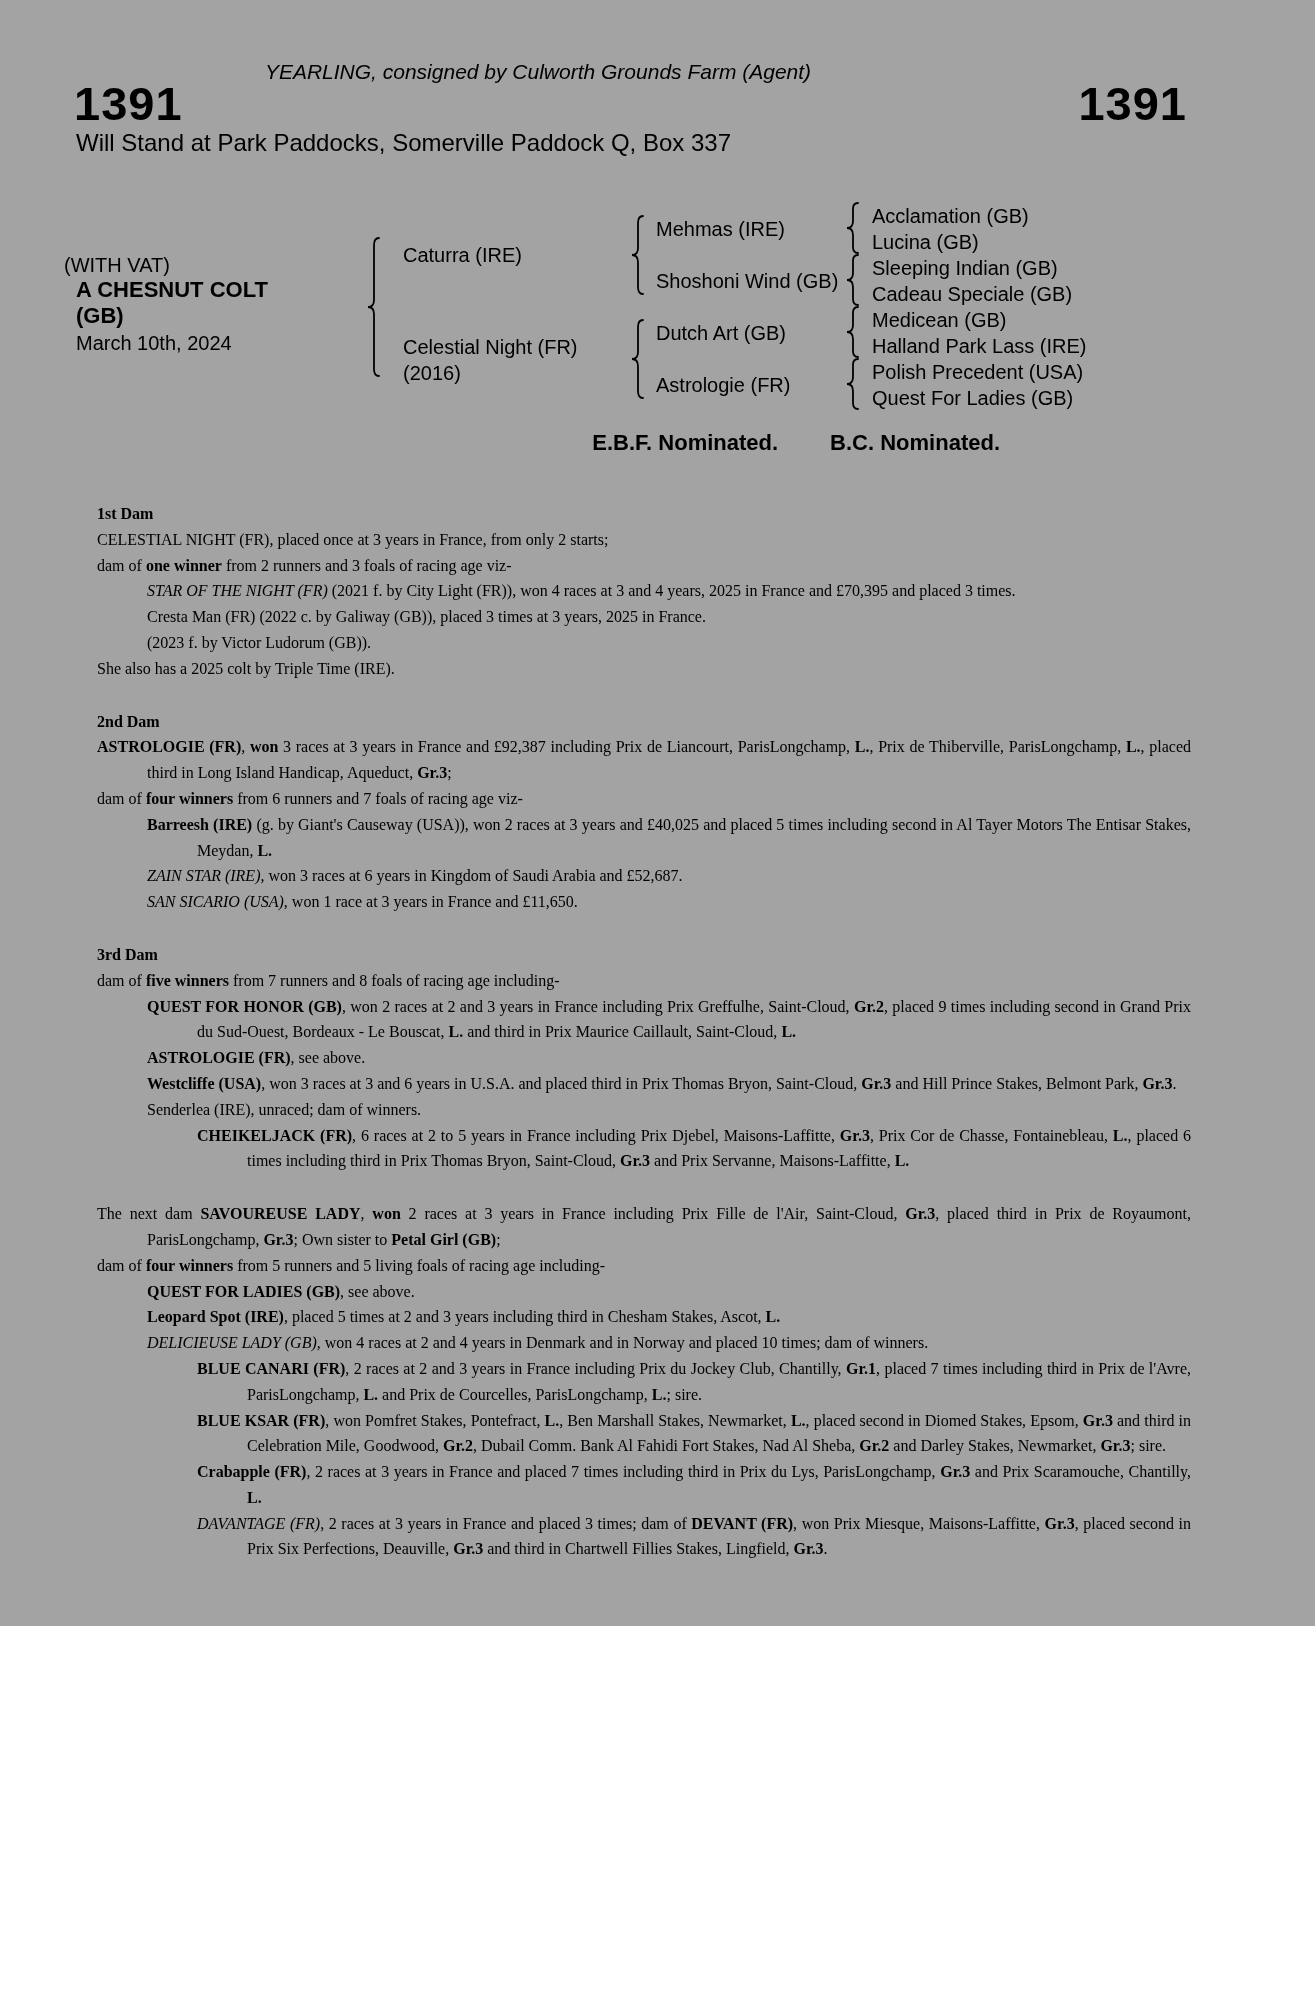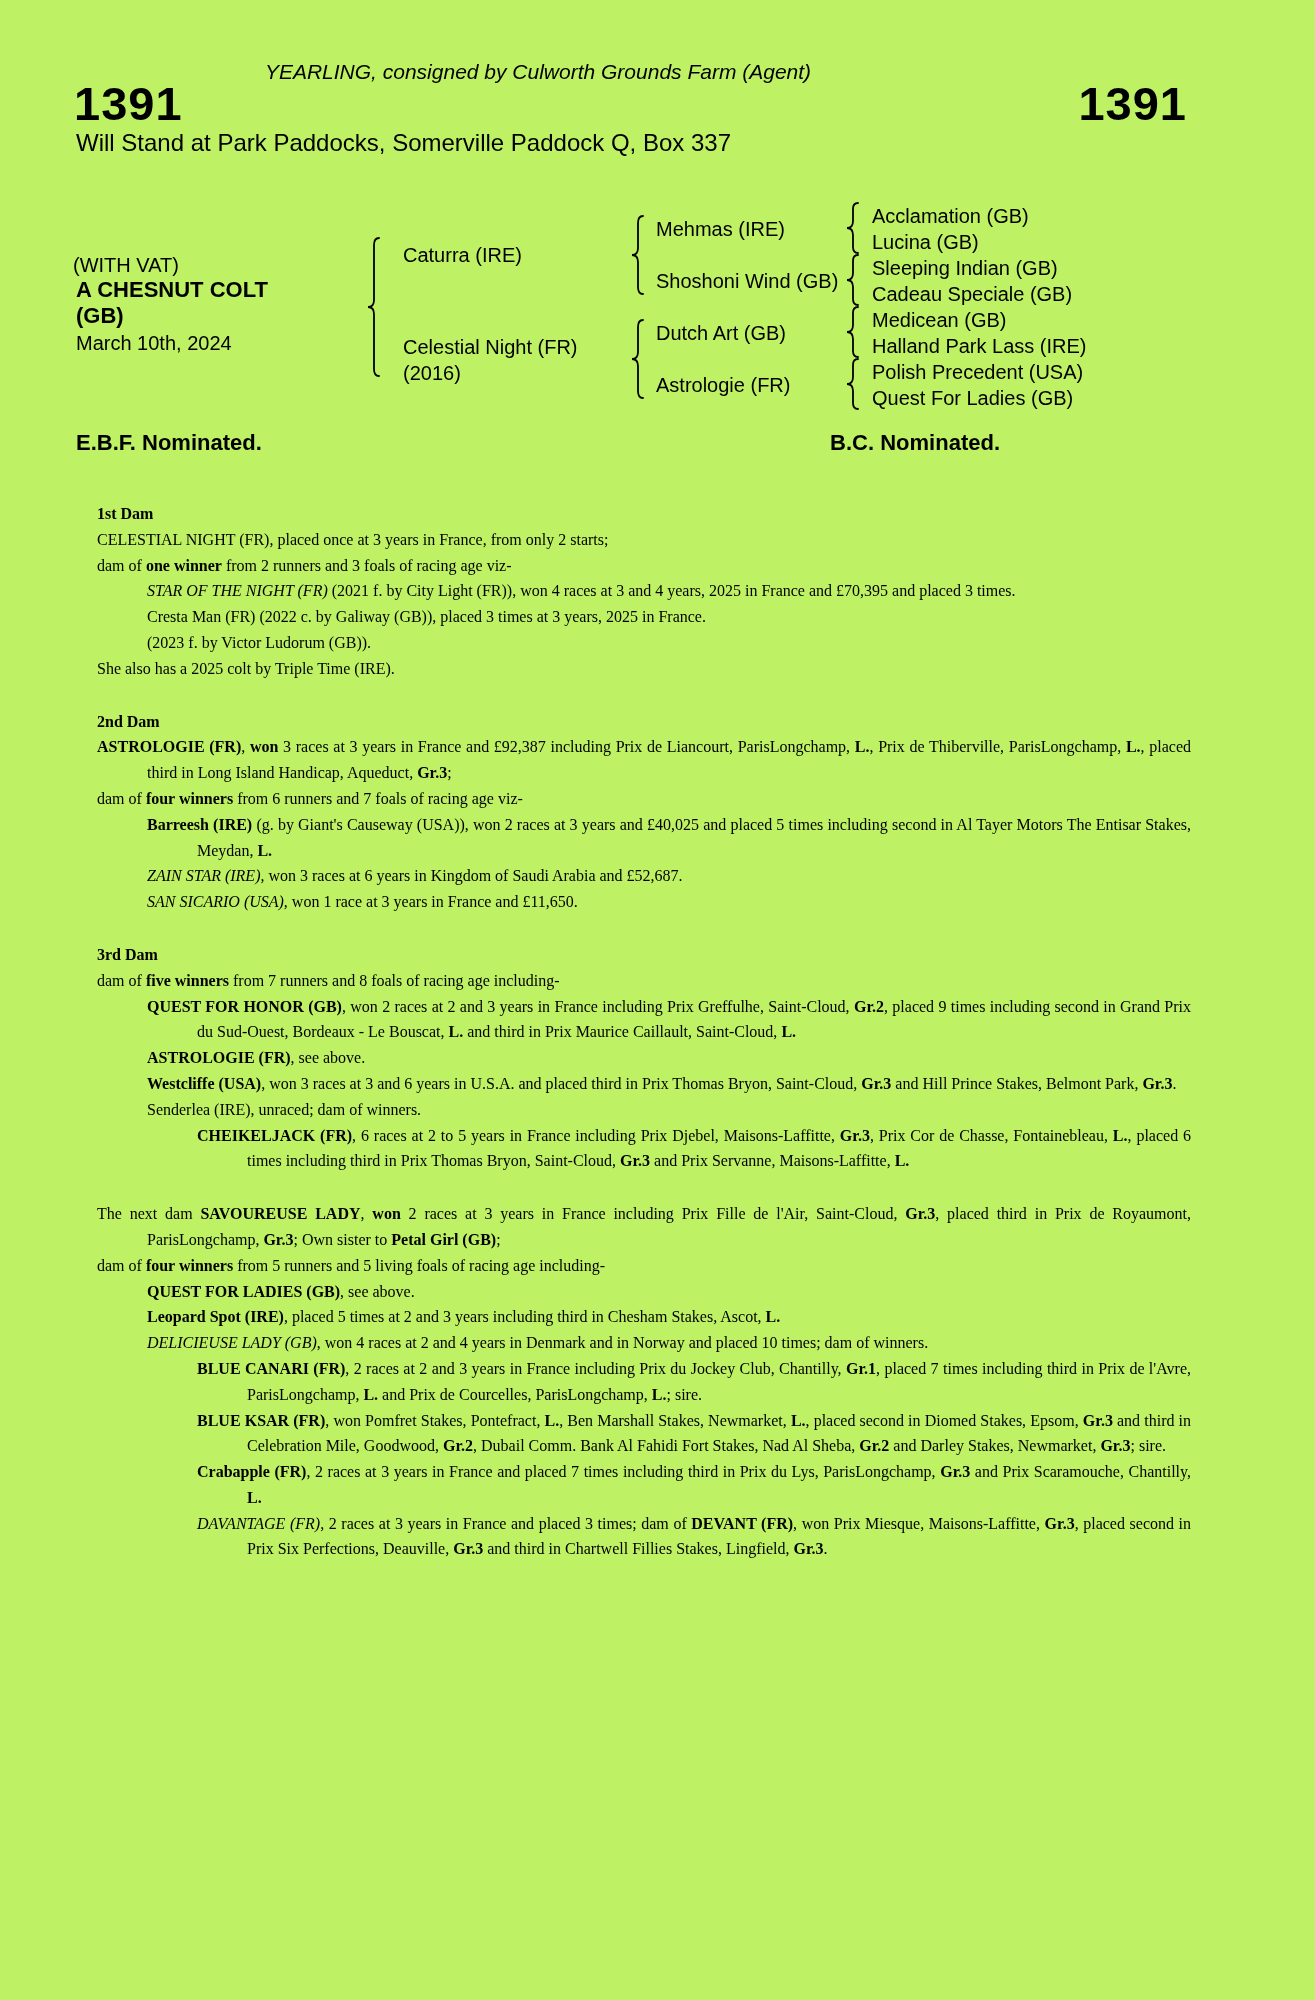--- a/index.html
+++ b/index.html
@@ -1,35 +1,35 @@
 <!DOCTYPE html>
 <html><head>
 <meta charset="utf-8">
 <style>
   html,body { margin:0; padding:0; background:#ffffff; }
   .page {
-    position:relative; width:1315px; height:2000px; background:#bef264; color:#000;
+    position:relative; width:1315px; height:1626px; background:#a3a3a3; color:#000;
     font-family:"Liberation Sans","DejaVu Sans",sans-serif; overflow:hidden;
   }
   .abs { position:absolute; }
 
   
   .consignor { top:60px; left:76px; width:924px; text-align:center; font-style:italic; font-size:21px; }
   .lot { font-size:47px; font-weight:bold; letter-spacing:1px; }
   .lot-left  { top:76px; left:74px; }
   .lot-right { top:76px; right:128px; }
   .stand { top:129px; left:76px; font-size:24px; font-weight:normal; }
 
   
   .ped { font-size:20px; line-height:26px; white-space:nowrap; }
   .ped-bold { font-size:22px; font-weight:bold; }
   .brace { position:absolute; }
   .brace path { fill:none; stroke:#000; stroke-width:1.8; stroke-linecap:round; }
 
-  .nominations { top:430px; left:76px; width:924px; display:flex; justify-content:space-between; column-gap:52px;
+  .nominations { top:430px; left:76px; width:924px; display:flex; justify-content:flex-end; column-gap:52px;
                  font-size:22px; font-weight:bold; }
 
   
   .dam-body { position:absolute; top:501px; left:97px; width:1094px; font-size:16px; line-height:25.8px;font-family:Liberation Serif, serif; }
   .dam-section { margin:0; }
   .dam-section + .dam-section { margin-top:27px; }
   .dam-heading { font-weight:bold; }
   .para { text-align:justify; }
   .ind0 { padding-left:50px;  text-indent:-50px; }
   .ind1 { padding-left:100px; text-indent:-50px; }
@@ -40,21 +40,21 @@
 </head>
 <body>
 
 <div class="page">
 
   <div class="abs consignor">YEARLING, consigned by Culworth Grounds Farm (Agent)</div>
   <div class="abs lot lot-left">1391</div>
   <div class="abs lot lot-right">1391</div>
   <div class="abs stand">Will Stand at Park Paddocks, Somerville Paddock Q, Box 337</div>
 
-  <div class="abs ped" style="top:252px;left:73px;">(WITH VAT)</div>
+  <div class="abs ped" style="top:252px;left:64px;">(WITH VAT)</div>
   <div class="abs ped ped-bold" style="top:277px;left:76px;">A CHESNUT COLT</div>
   <div class="abs ped ped-bold" style="top:303px;left:76px;">(GB)</div>
   <div class="abs ped" style="top:330px;left:76px;">March 10th, 2024</div>
 
   <svg class="brace" style="top:237px;left:366px;" width="16" height="140" viewBox="0 0 16 140">
       <path d="M13,1 Q8,1 8,8 L8,63 Q8,70 2,70 Q8,70 8,77 L8,132 Q8,139 13,139"></path>
     </svg>
   <svg class="brace" style="top:215px;left:630px;" width="16" height="80" viewBox="0 0 16 80">
       <path d="M13,1 Q8,1 8,8 L8,33 Q8,40 2,40 Q8,40 8,47 L8,72 Q8,79 13,79"></path>
     </svg>

